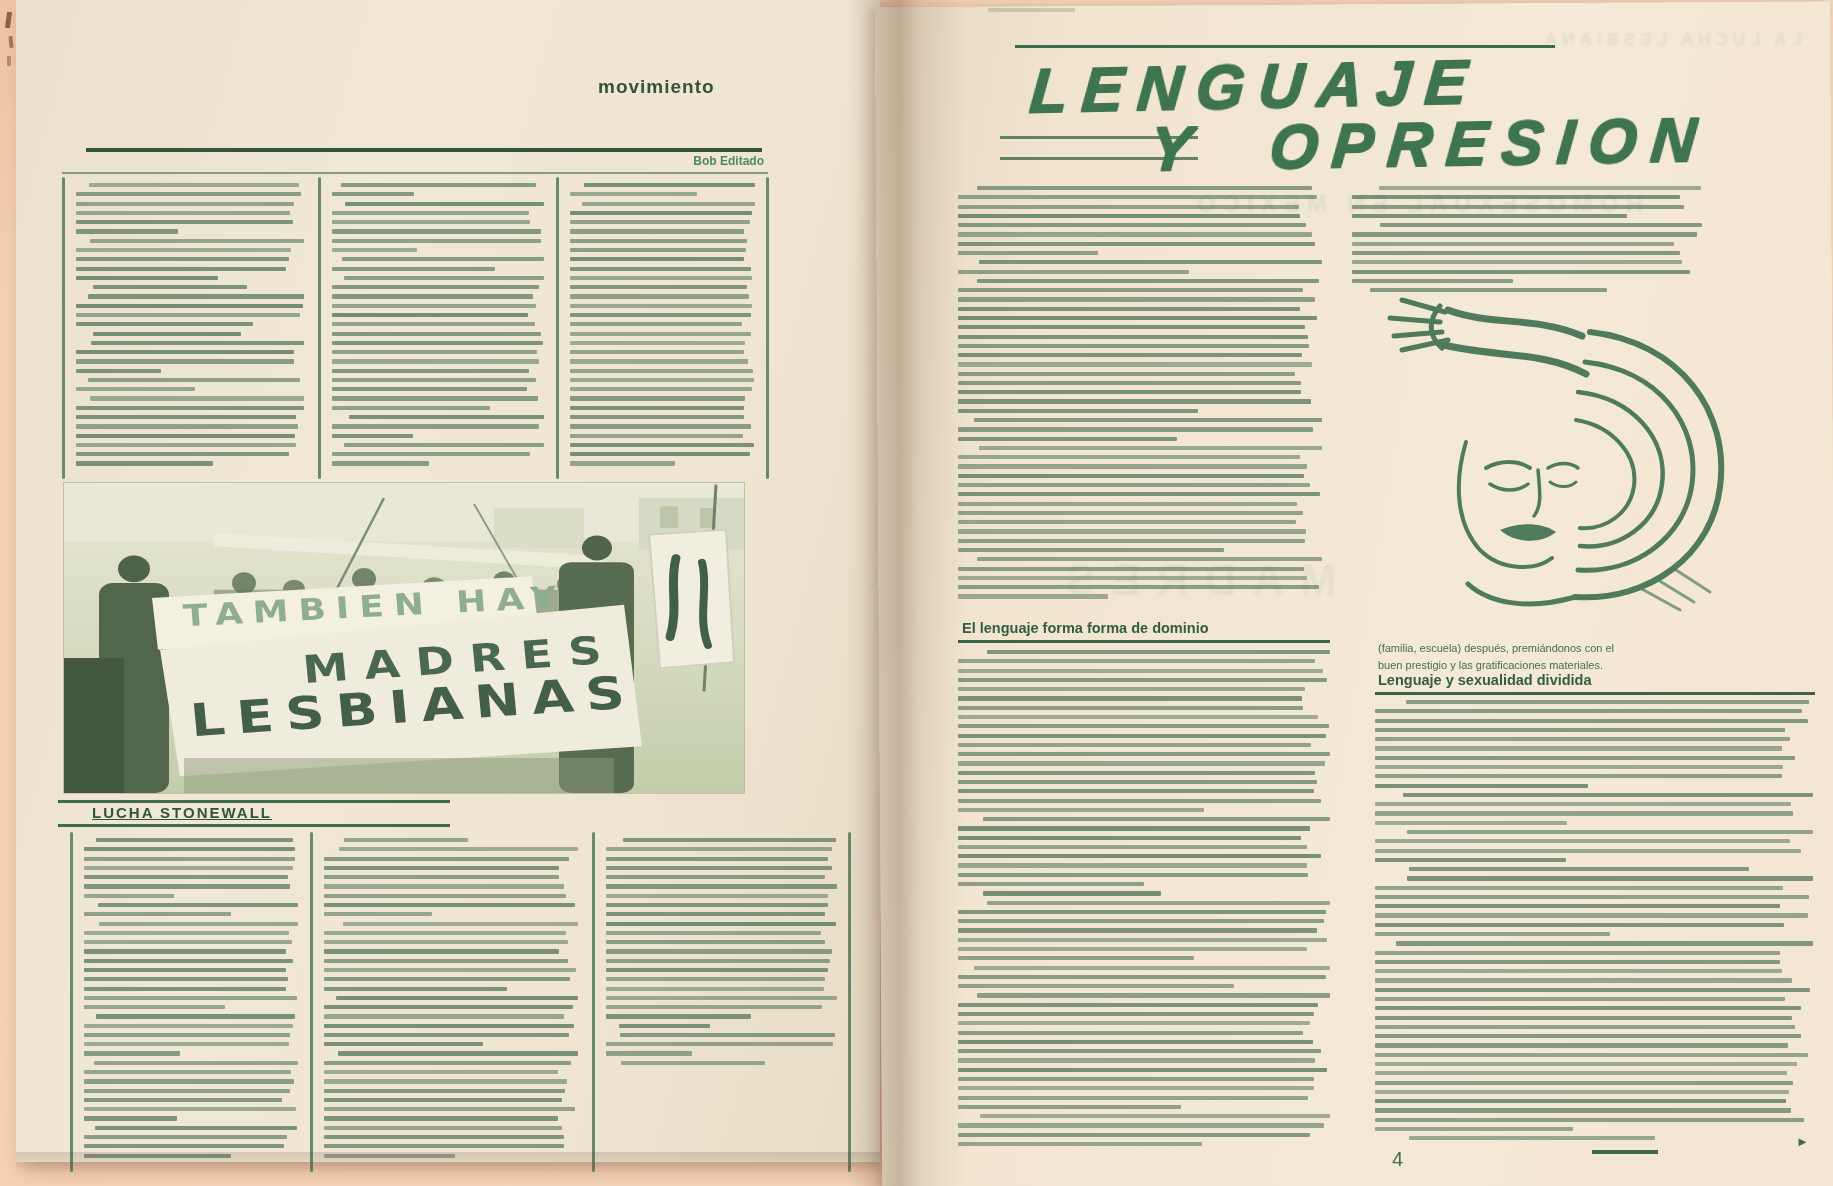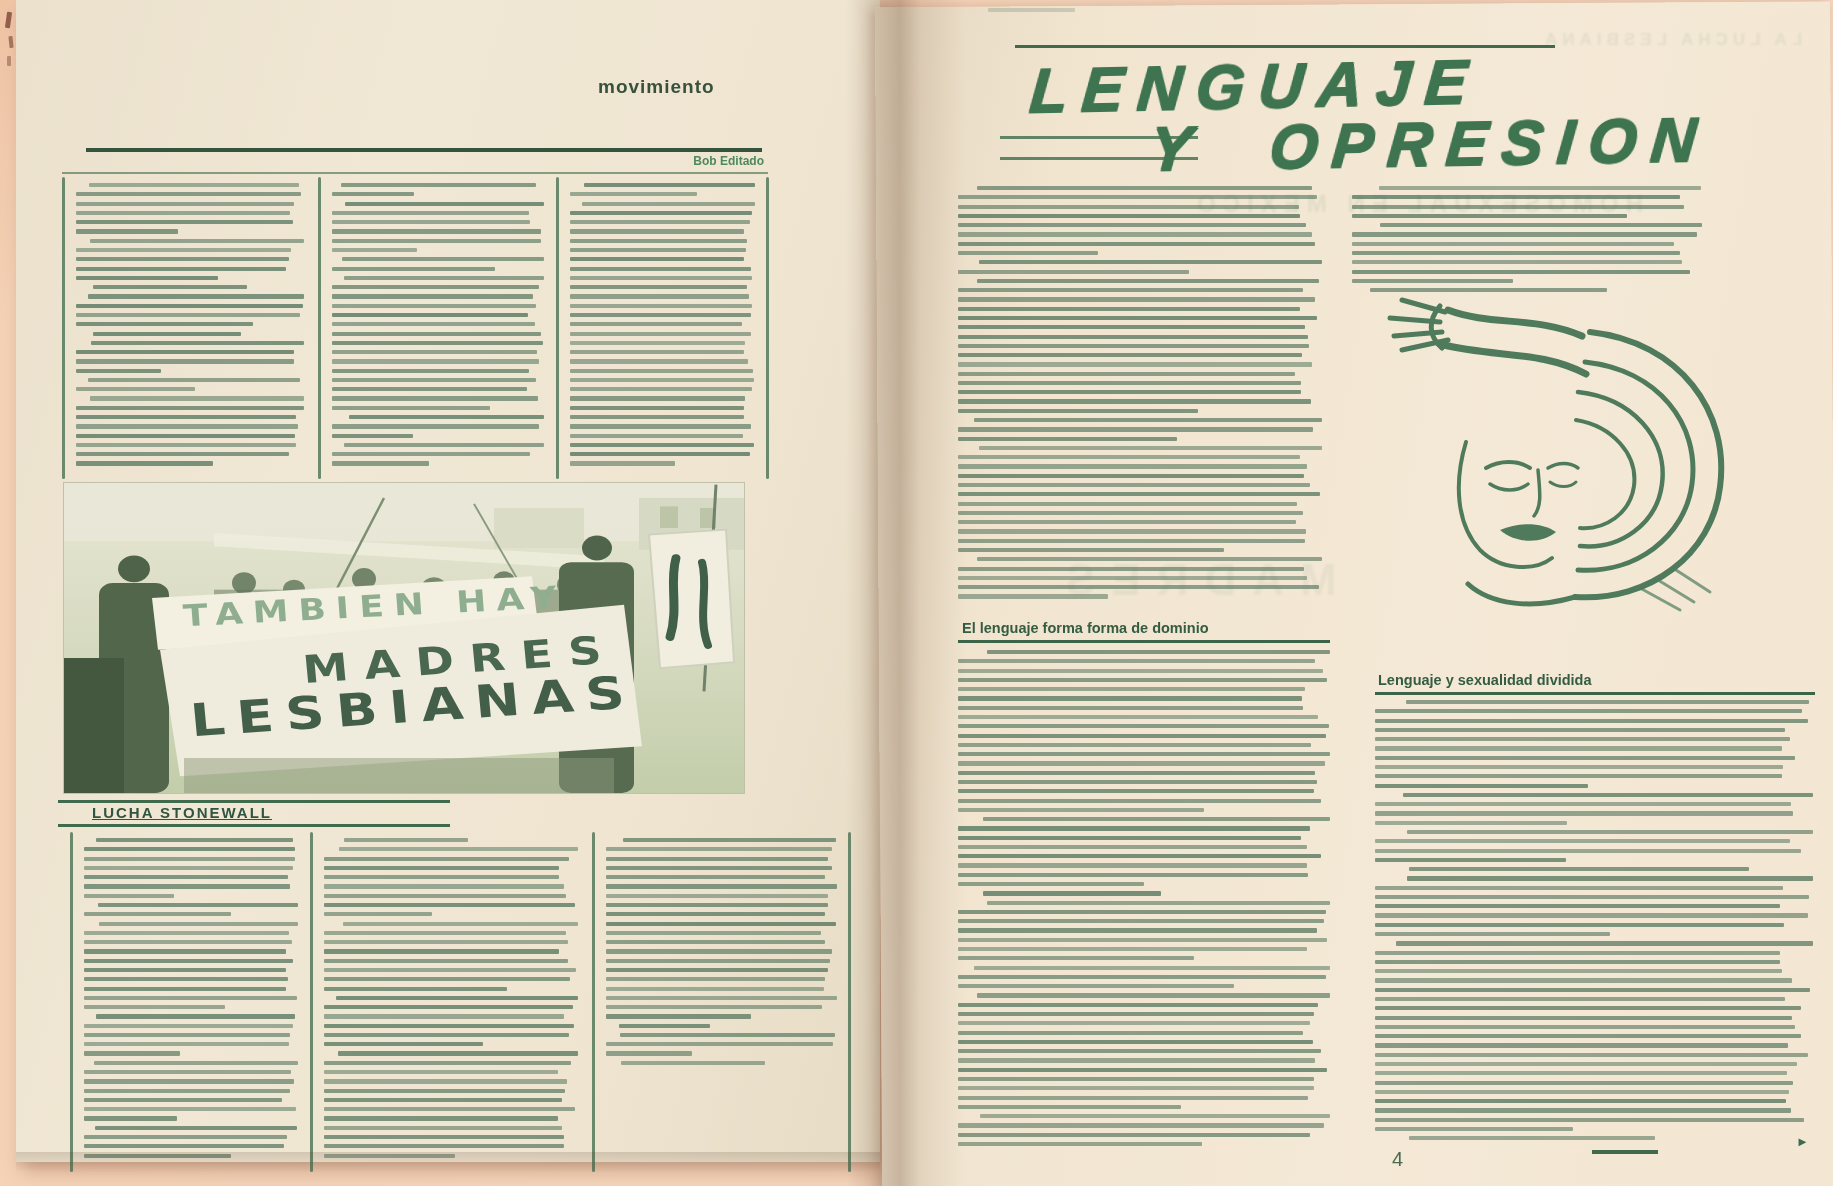--- a/index.html
+++ b/index.html
@@ -414,20 +414,24 @@
         <path d="M 260,190 C 268,196 280,196 286,190" stroke-width="3"></path>
         <path d="M 248,178 C 250,200 252,214 244,224" stroke-width="3.5"></path>
         <line x1="350" y1="296" x2="390" y2="318" stroke-width="3" opacity=".7"></line>
         <line x1="368" y1="288" x2="404" y2="310" stroke-width="3" opacity=".7"></line>
         <line x1="386" y1="278" x2="420" y2="300" stroke-width="3" opacity=".7"></line>
       </g>
       <path d="M 210,238 C 228,230 252,230 266,240 C 252,252 226,252 210,238 Z" fill="#3e7050"></path>
     </svg>
   </div>
 
+  <div class="abs caption" style="left:1378px;top:640px;width:430px;">
+    <div>(familia, escuela) después, premiándonos con el</div>
+    <div>buen prestigio y las gratificaciones materiales.</div>
+  </div>
   <div class="abs subhead" style="left:1378px;top:672px;">Lenguaje y sexualidad dividida</div>
   <div class="abs subrule" style="left:1375px;top:692px;width:440px;"></div>
 
   <div class="abs subhead" style="left:962px;top:620px;">El lenguaje forma forma de dominio</div>
   <div class="abs subrule" style="left:958px;top:640px;width:372px;"></div>
 
   <div class="abs" style="left:958px;top:650px;width:372px;">
       <i class="gl" style="width: 92.0057%; margin-left: 7.87975%; opacity: 0.68;"></i>
       <i class="gl" style="width: 95.8545%; margin-left: 0%; opacity: 0.57;"></i>
       <i class="gl" style="width: 98.2135%; margin-left: 0%; opacity: 0.51;"></i>

